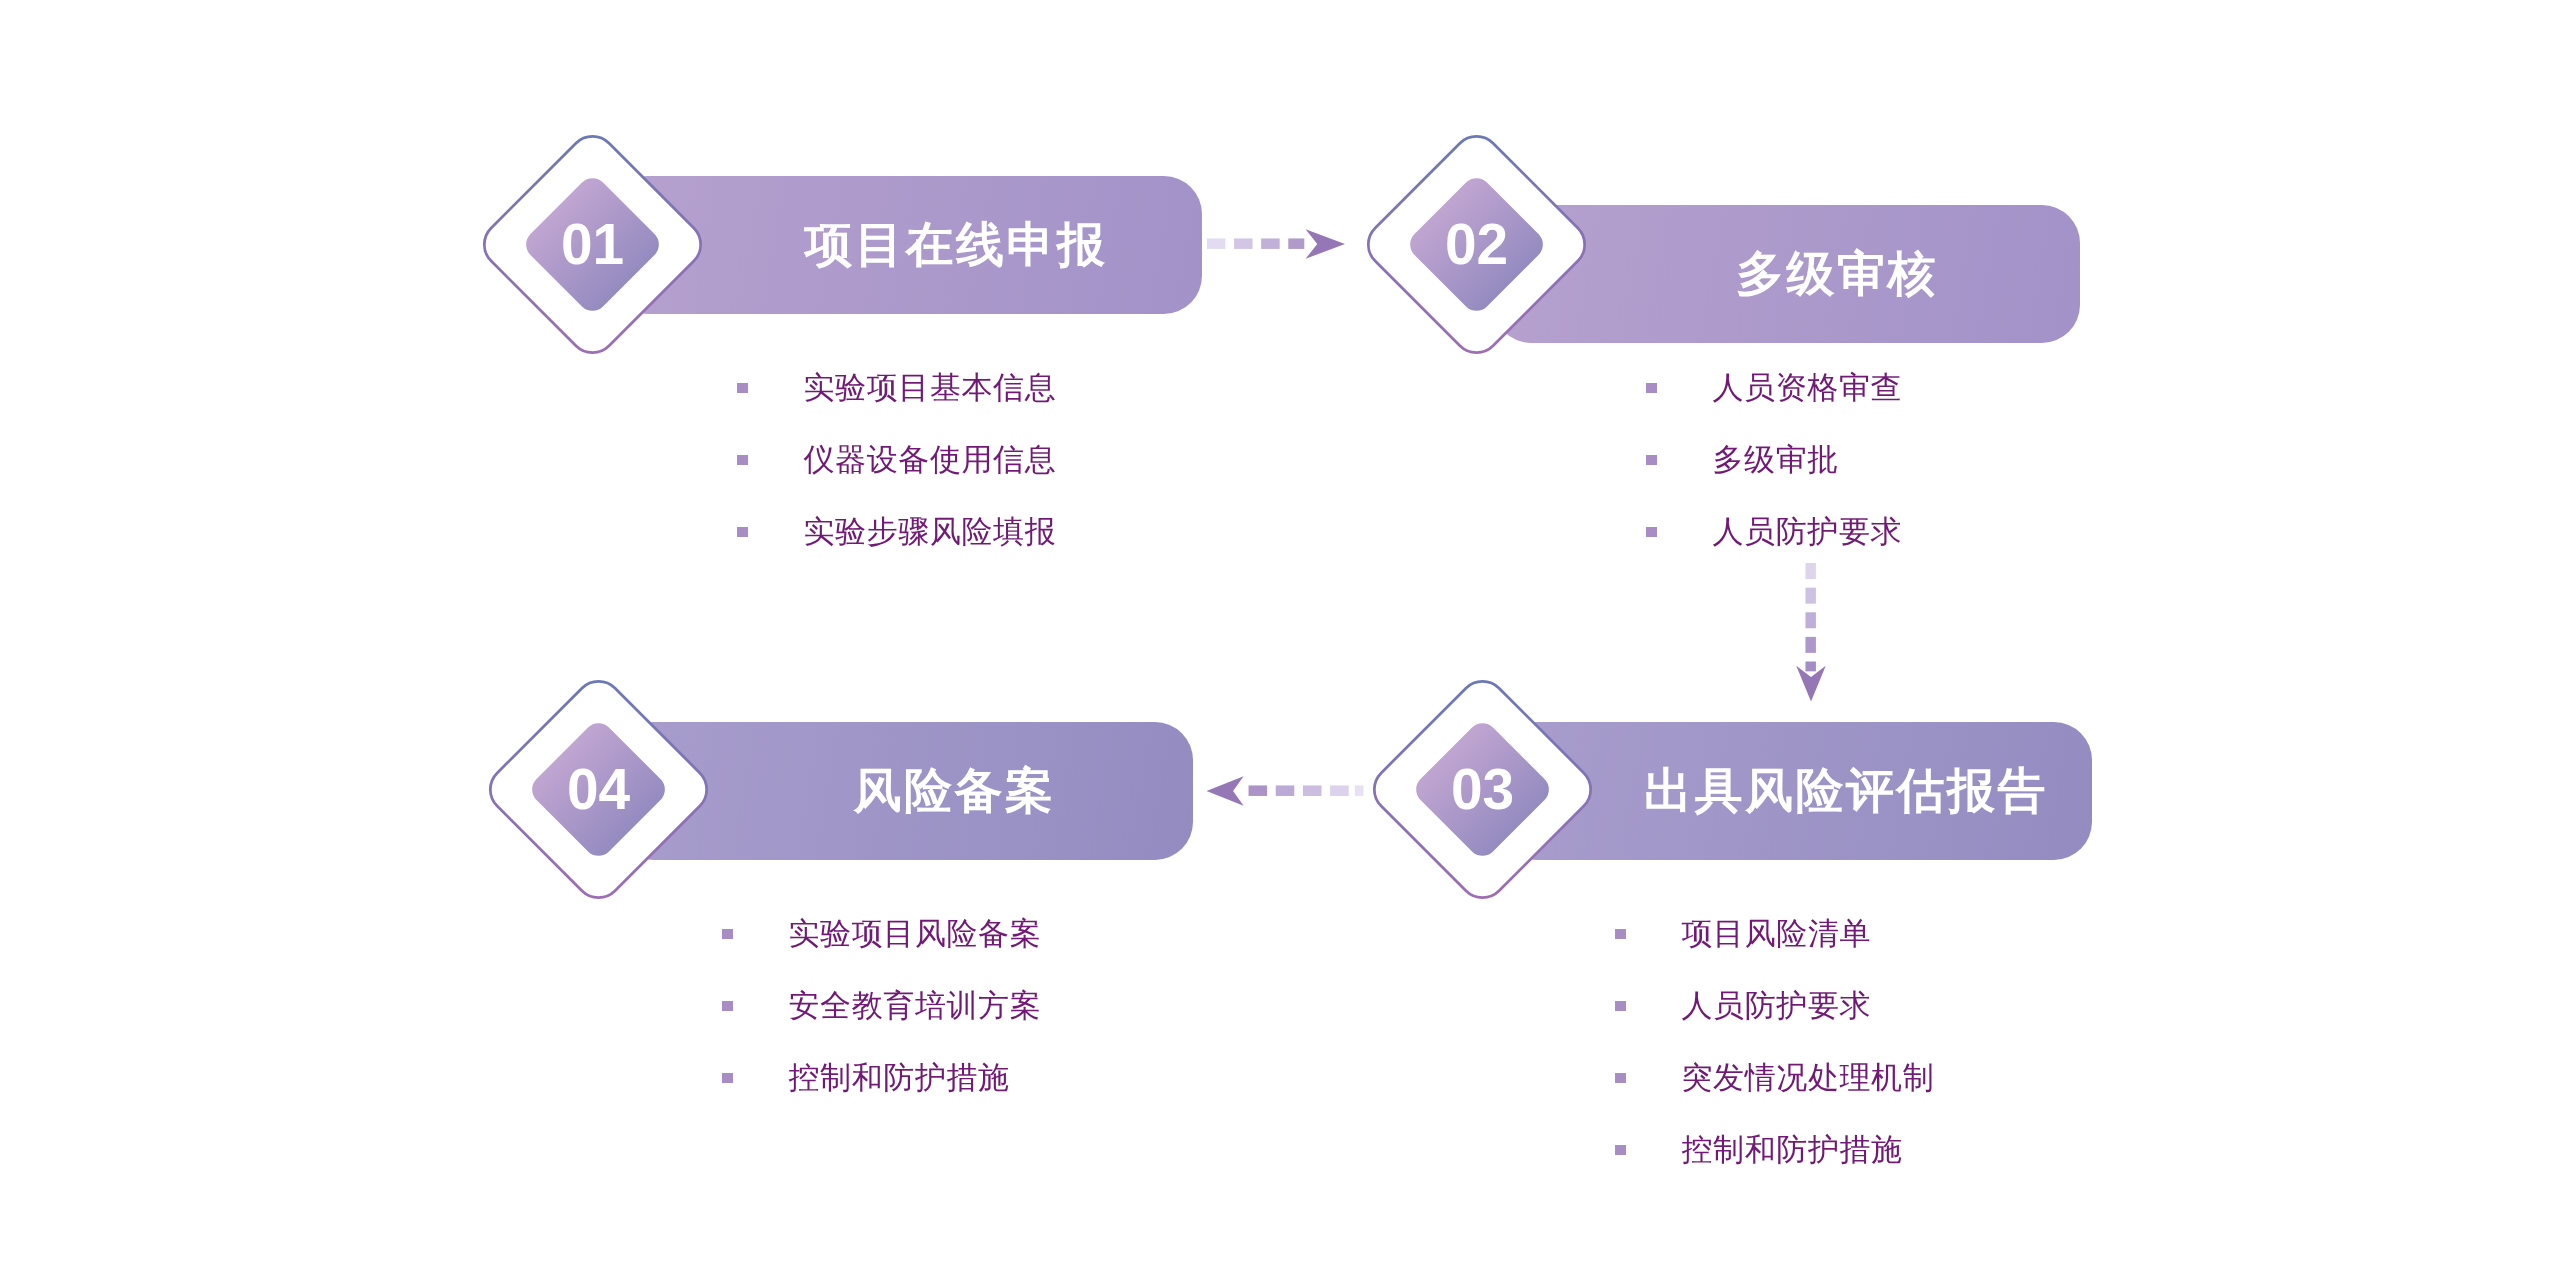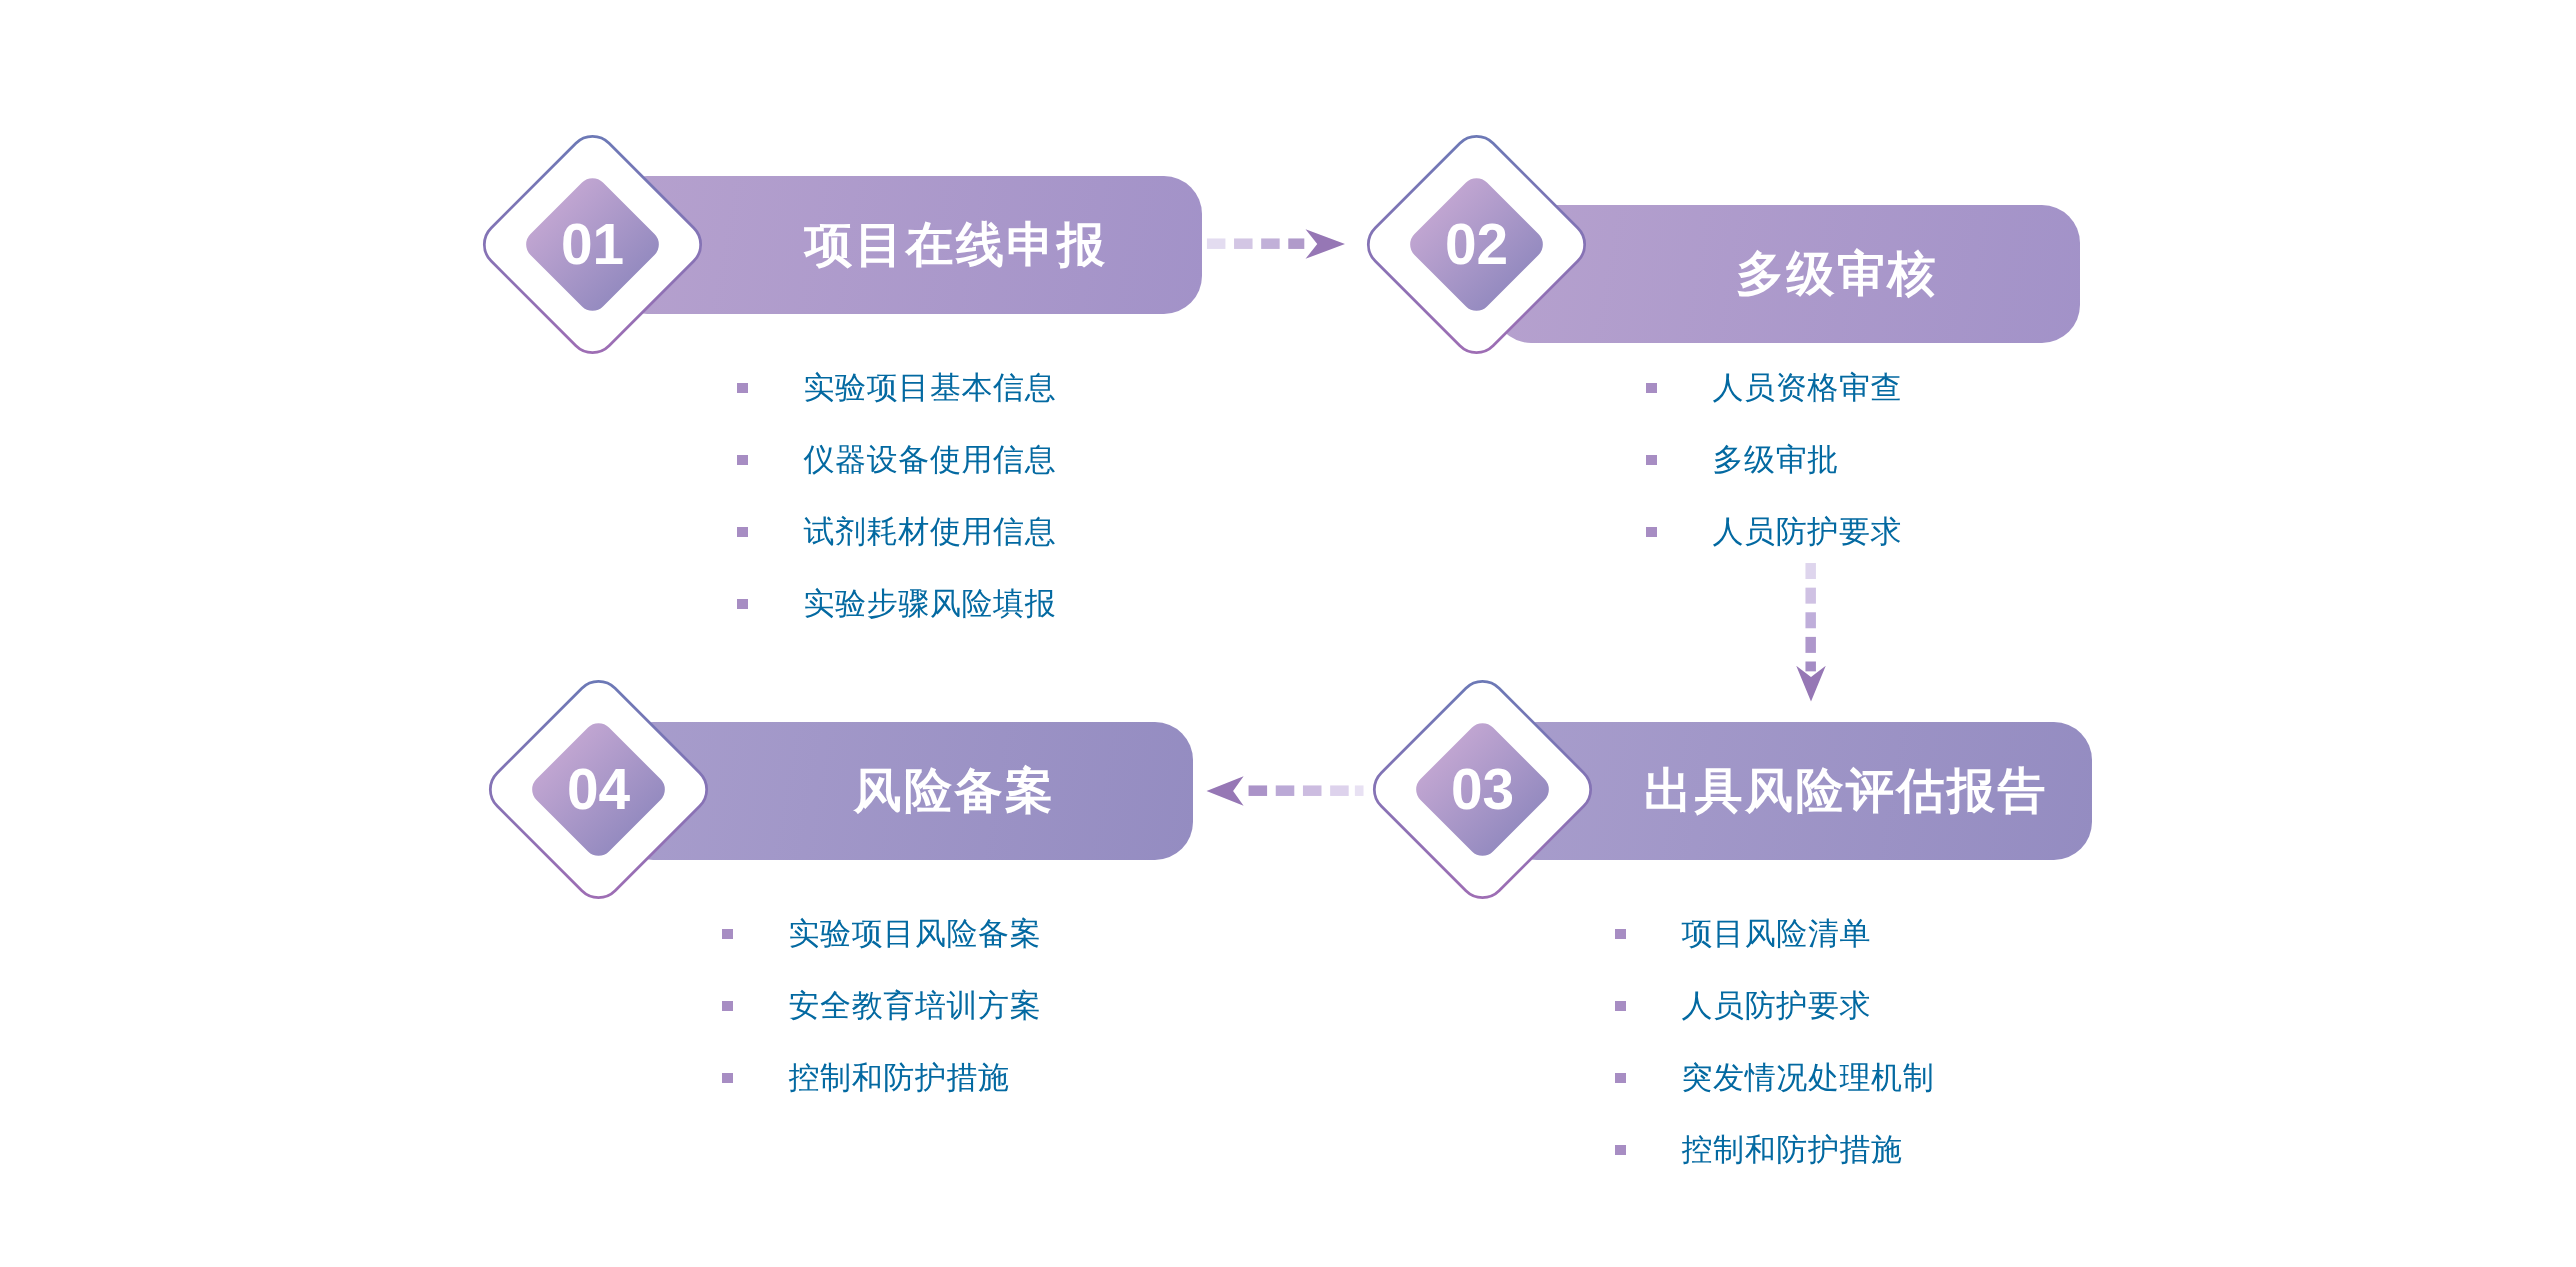--- a/index.html
+++ b/index.html
@@ -60,21 +60,21 @@
   .step4 .bullets { left: 722px; top: 898px; }
   .bullet-row { height: 72px; display: flex; align-items: center; }
   .sq {
     width: 10.5px; height: 10.5px;
     background: #a78dc3;
     margin-right: 56px;
     flex: none;
   }
   .bullet-text {
     font-size: 31px;
-    color: #0369a1;
+    color: #701a75;
     white-space: nowrap;
     letter-spacing: 0.6px;
   }
 
   
   .arrow { position: absolute; }
   .arrow-a { left: 1202px; top:  210px; }
   .arrow-b { left: 1196px; top: 757px; }
   .arrow-c { left: 1779px; top:  558px; }
 </style>
@@ -109,24 +109,20 @@
       <li class="bullet-row">
         <span class="sq"></span>
         <span class="bullet-text">实验项目基本信息</span>
       </li>
       <li class="bullet-row">
         <span class="sq"></span>
         <span class="bullet-text">仪器设备使用信息</span>
       </li>
       <li class="bullet-row">
         <span class="sq"></span>
-        <span class="bullet-text">试剂耗材使用信息</span>
-      </li>
-      <li class="bullet-row">
-        <span class="sq"></span>
         <span class="bullet-text">实验步骤风险填报</span>
       </li>
     </ul>
   </section>
 
   <section class="step step2">
     <div class="bar bar-top">
       <span class="bar-title">多级审核</span>
     </div>
     <svg class="diamond" viewBox="0 0 400 400">

